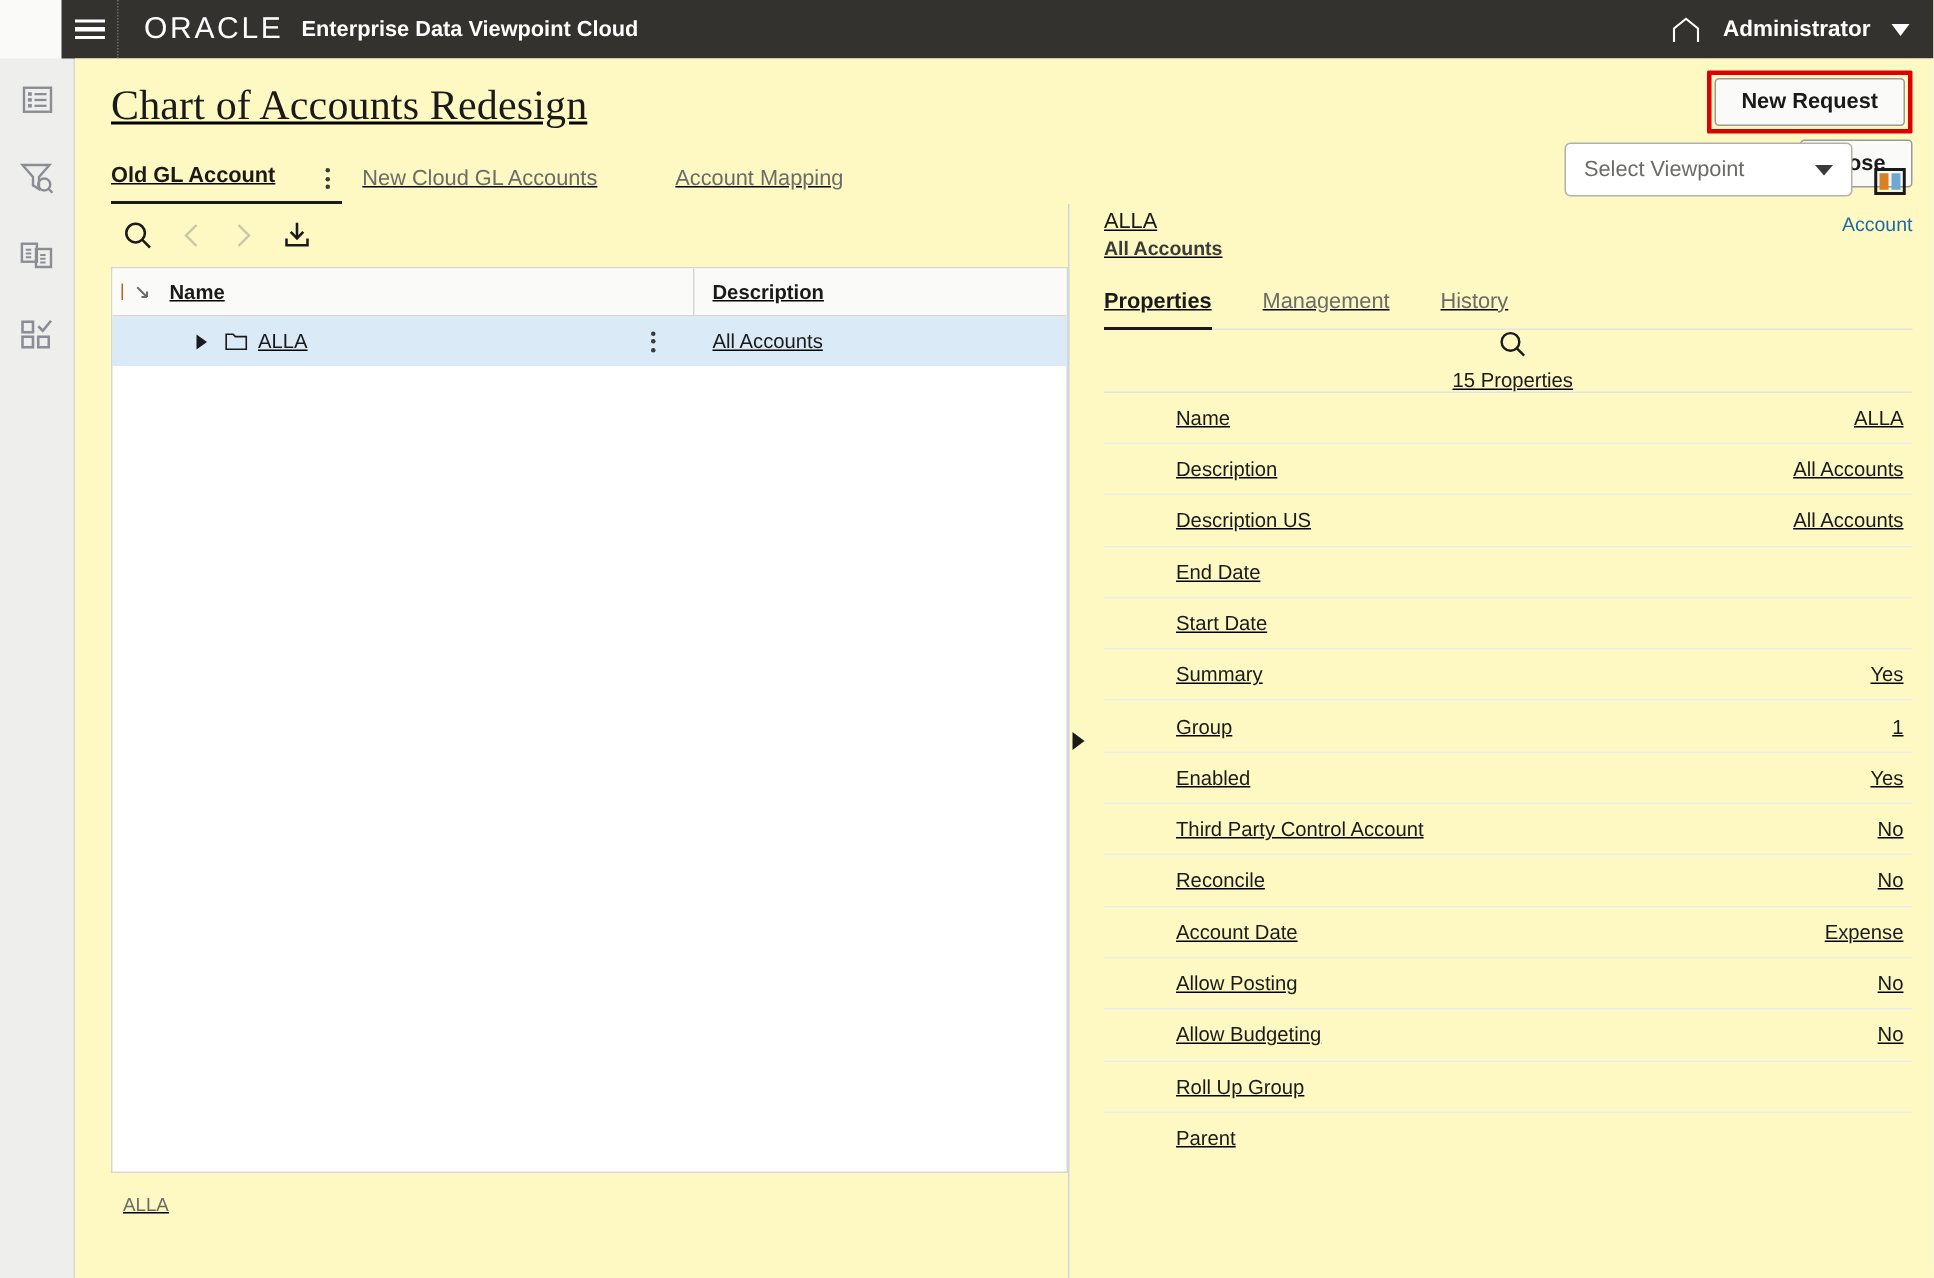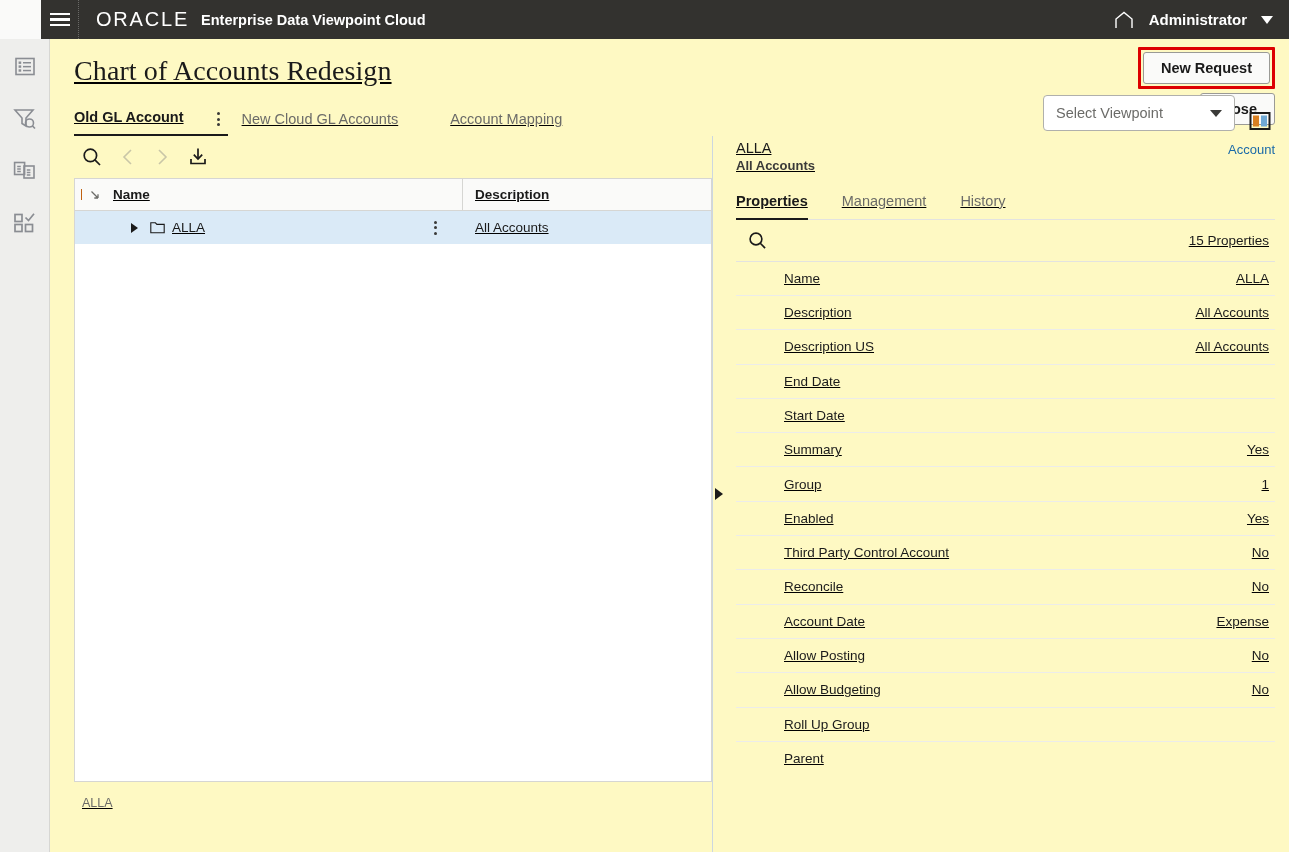--- a/index.html
+++ b/index.html
@@ -317,20 +317,21 @@
   .insp-tab.active {
     color: #1a1a1a; font-weight: bold;
     border-bottom: 2.5px solid #1a1a1a;
     margin-bottom: -1px;
   }
   .prop-toolbar {
     display: flex; align-items: center; justify-content: space-between;
     height: 42px;
     border-bottom: 1px solid #e3e3e0;
     padding: 0 6px 0 12px;
+    flex-direction: column;
   }
   .prop-count { font-size: 13.5px; color: #1a1a1a; }
   .prop-list { overflow: hidden; }
   .prop-row {
     display: flex; align-items: center;
     height: 34.3px;
     border-bottom: 1px solid #ececea;
     padding: 0 6px 0 48px;
     font-size: 13.5px;
     color: #1a1a1a;

